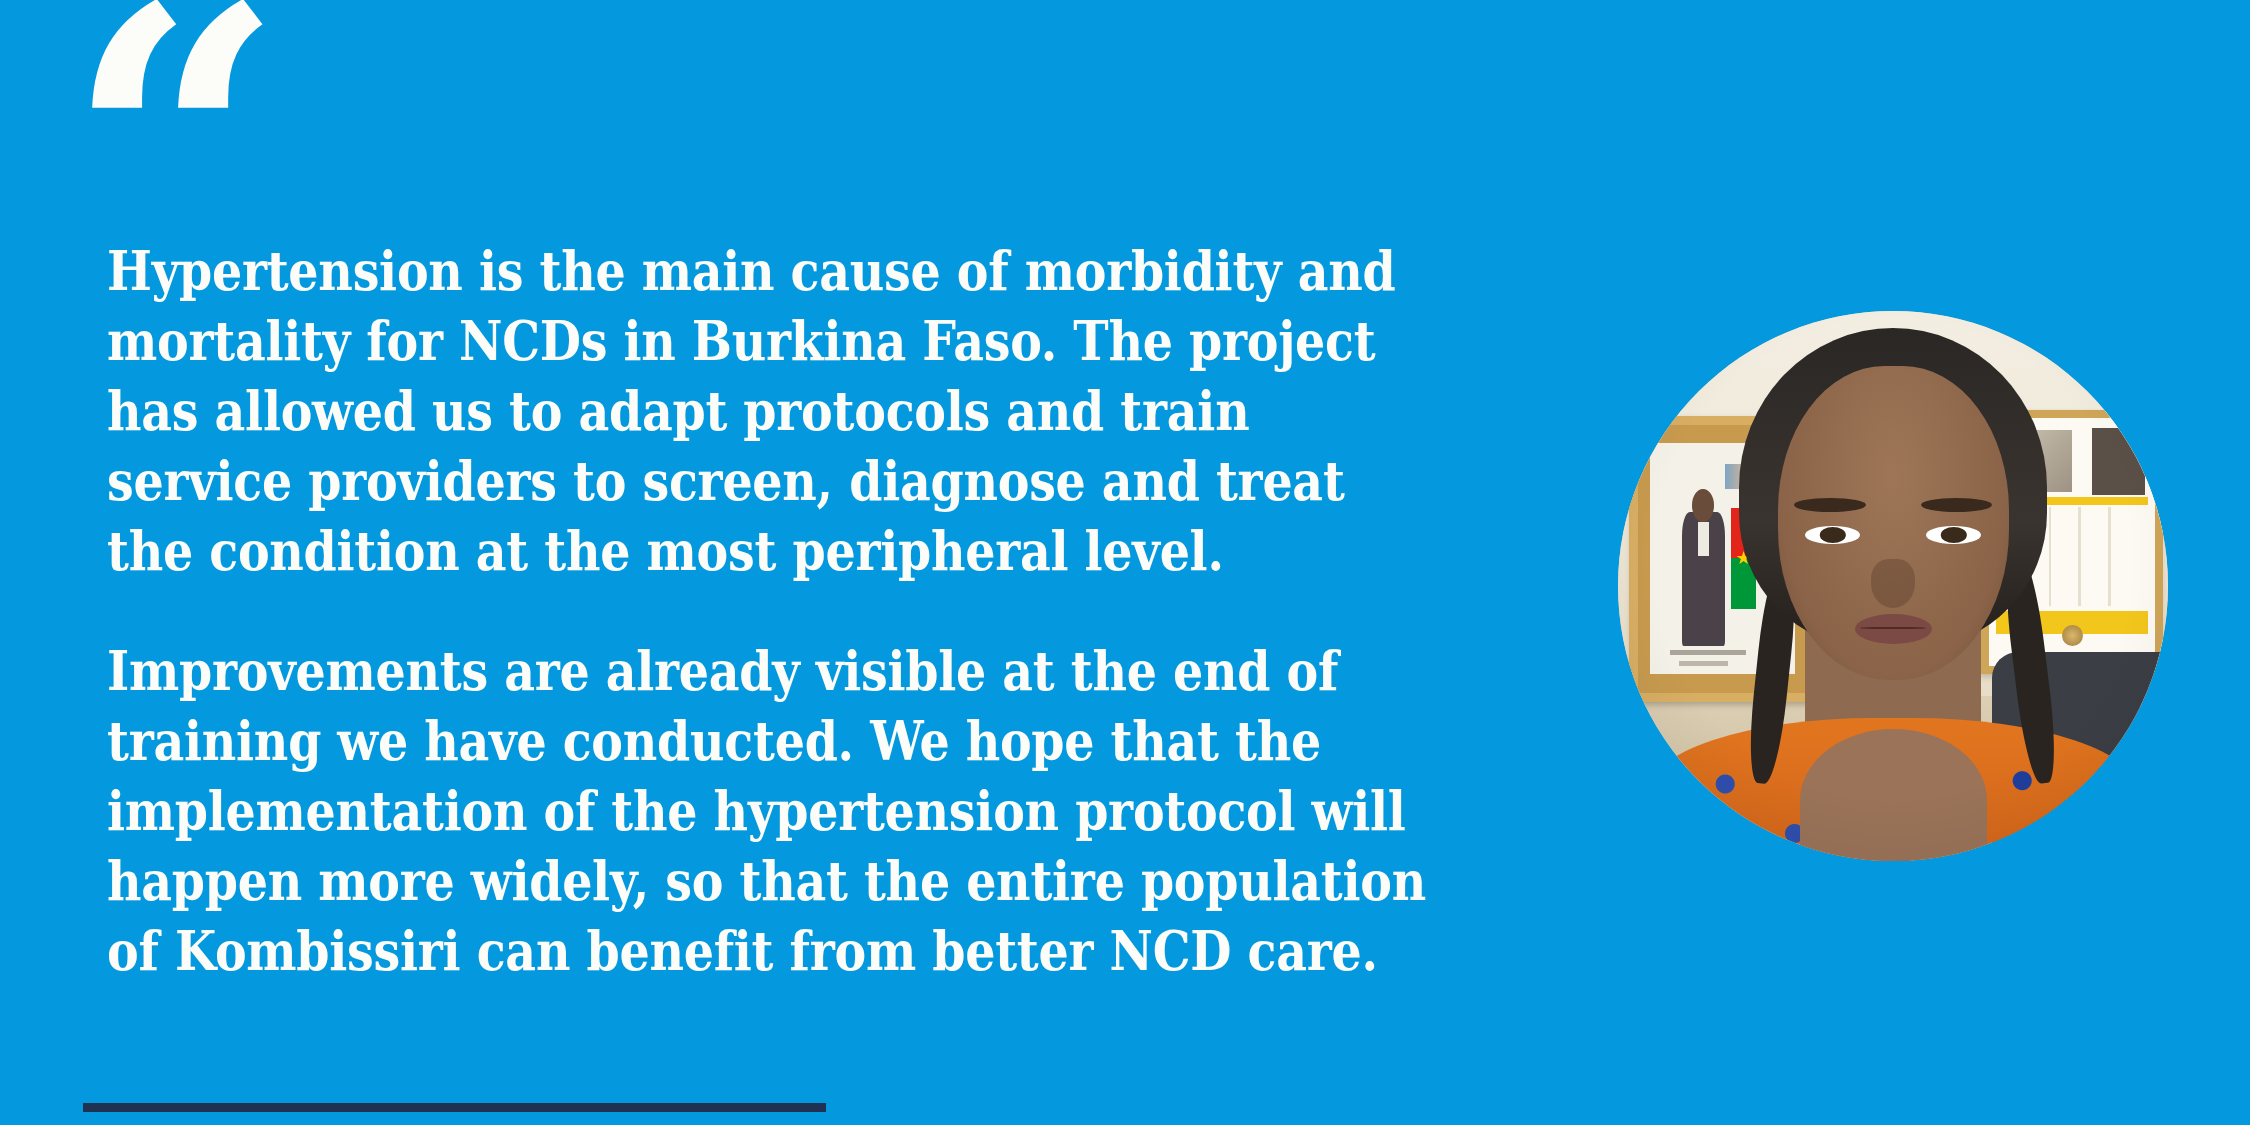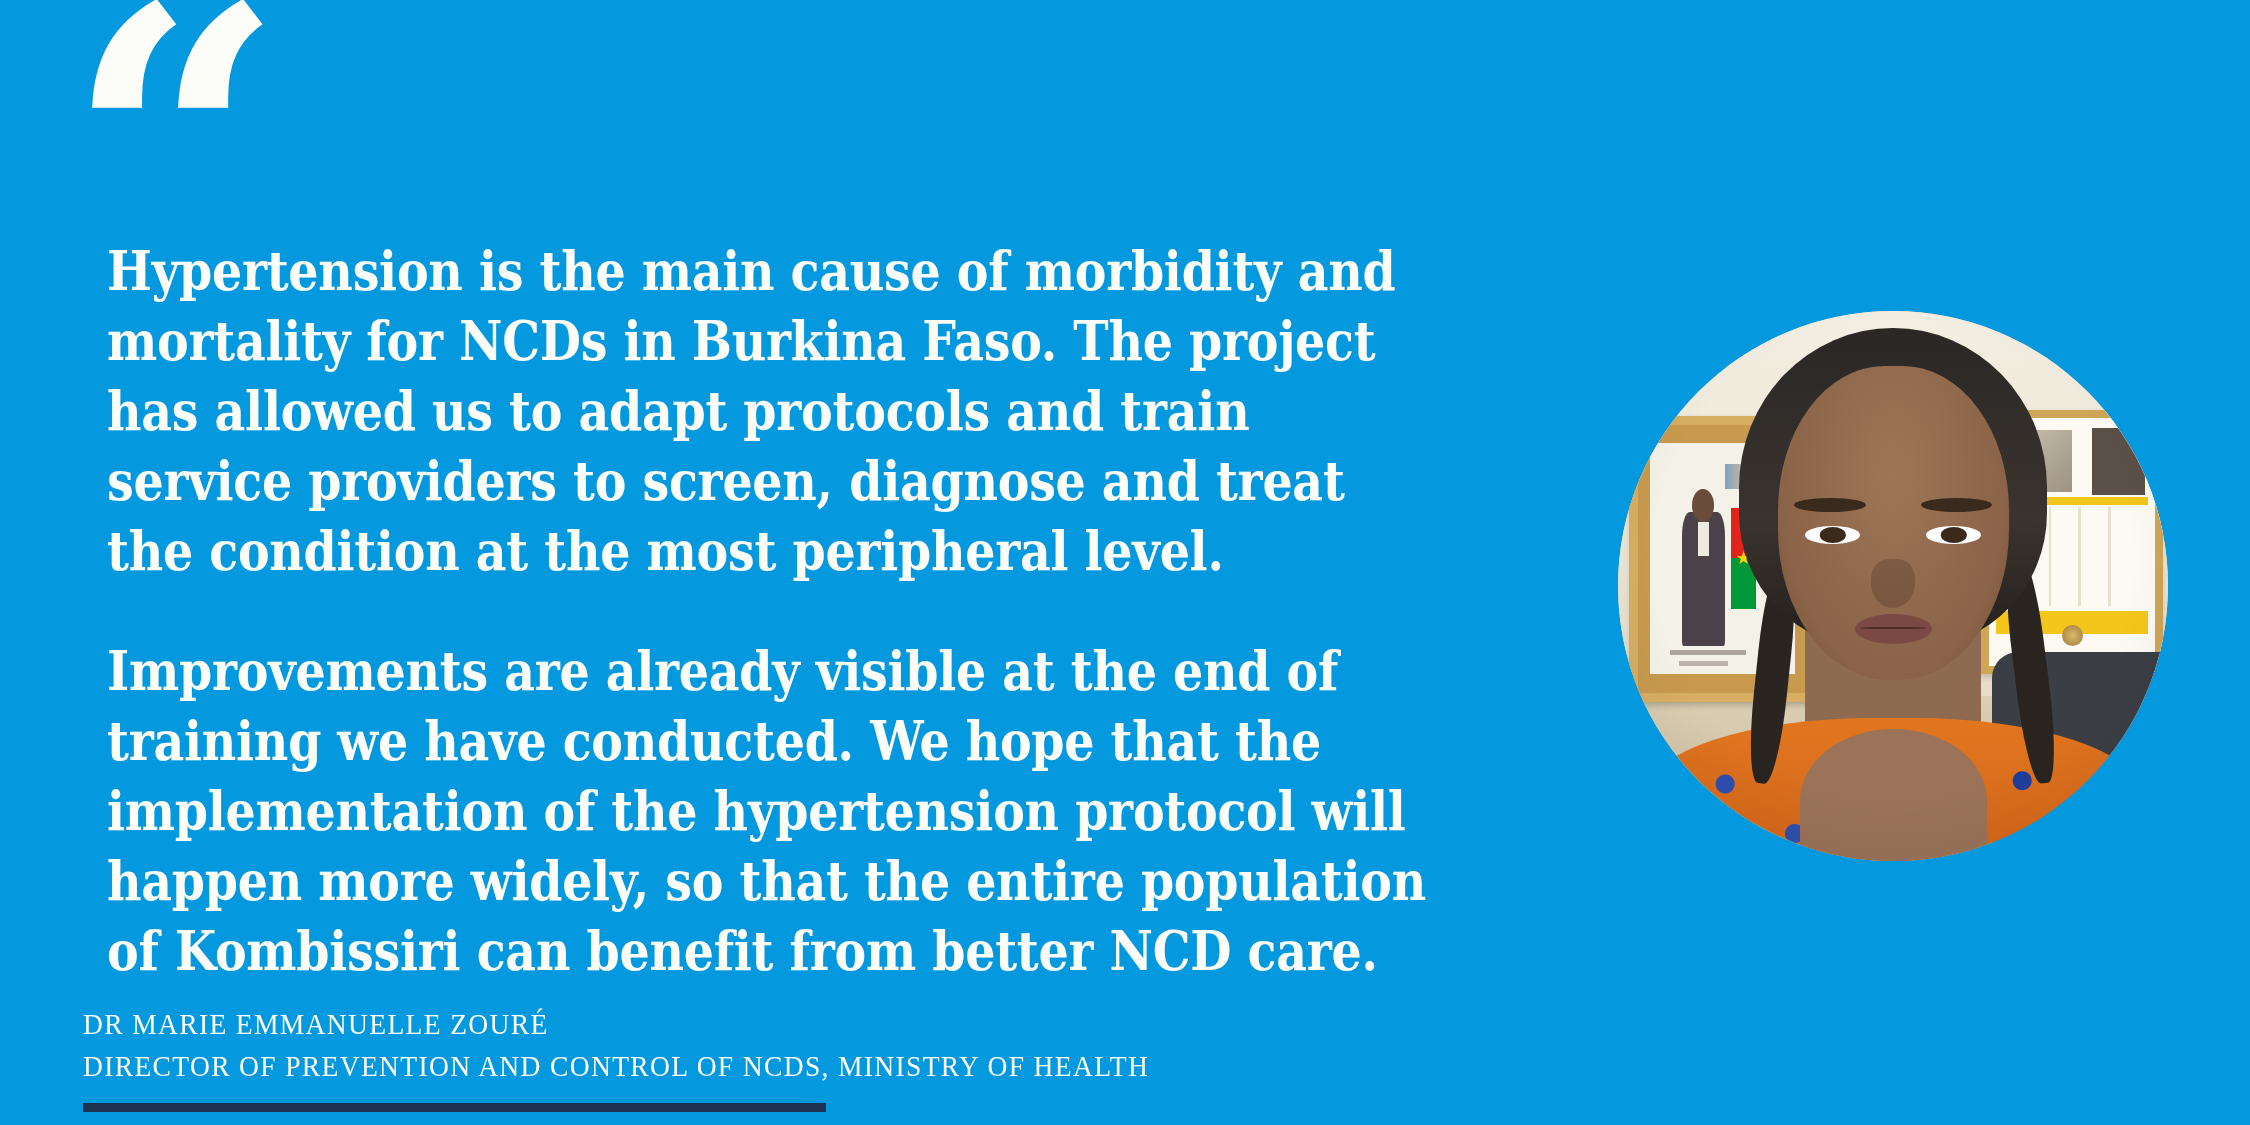--- a/index.html
+++ b/index.html
@@ -413,24 +413,20 @@
 
 <div id="card">
 
   <div id="quote-mark">“</div>
 
   <div id="quote-body">
     <p class="quote-para" id="quote-para-1">Hypertension is the main cause of morbidity and mortality for NCDs in Burkina Faso. The project has allowed us to adapt protocols and train service providers to screen, diagnose and treat the condition at the most peripheral level.</p>
     <p class="quote-para" id="quote-para-2">Improvements are already visible at the end of training we have conducted. We hope that the implementation of the hypertension protocol will happen more widely, so that the entire population of Kombissiri can benefit from better NCD care.</p>
   </div>
 
-  <div id="attribution">
-    <p class="attrib-line">DR MARIE EMMANUELLE ZOURÉ</p>
-    <p class="attrib-line">DIRECTOR OF PREVENTION AND CONTROL OF NCDS, MINISTRY OF HEALTH</p>
-  </div>
 
   <div id="attrib-rule"></div>
 
   <div id="portrait">
     <div id="portrait-photo" aria-label="Portrait photograph of Dr Marie Emmanuelle Zouré seated in an office">
 
       <div class="wall"></div>
       <div class="wall-lower"></div>
 
       <div class="frame-left">

